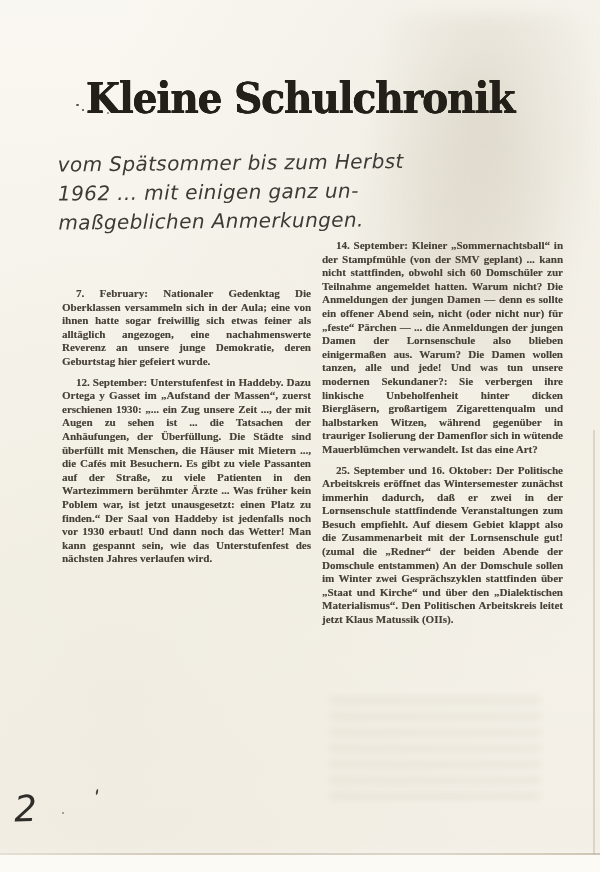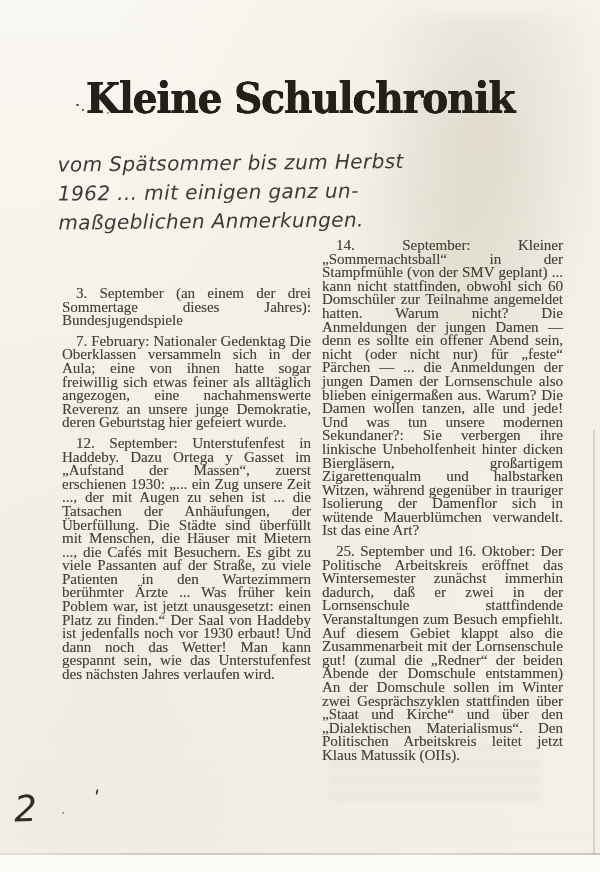--- a/index.html
+++ b/index.html
@@ -40,23 +40,24 @@
   }
   .handwriting{
     position:absolute;top:149px;left:58px;width:310px;
     font-family:"DejaVu Sans", sans-serif;font-style:italic;
     font-size:20px;line-height:29px;color:#3d3b36;
     letter-spacing:0.4px;transform:rotate(-0.6deg);
     white-space:nowrap;
   }
   .col{
     position:absolute;
-    font-size:15px;line-height:13.6px;
+    font-size:11px;line-height:13.6px;
     text-align:justify;color:#474138;
     text-shadow:0.2px 0 0 rgba(71,65,56,0.4);
+    font-weight:bold;
   }
   .col-left{left:62px;top:287px;width:249px;}
   .col-right{left:322px;top:239px;width:241px;}
   .col p{margin:0 0 7px 0;text-indent:14px;}
   .page-number{
     position:absolute;left:14px;top:788px;
     font-family:"DejaVu Sans", sans-serif;font-style:italic;
     font-size:36px;color:#2f2d29;transform:rotate(-2deg);
   }
   .edge-bottom{
@@ -87,21 +88,20 @@
 
 <div class="title">Kleine Schulchronik</div>
 
 <div class="handwriting">
   <div>vom Spätsommer bis zum Herbst</div>
   <div>1962 ... mit einigen ganz un-</div>
   <div>maßgeblichen Anmerkungen.</div>
 </div>
 
 <div class="col col-left">
-  <p>3. September (an einem der drei Sommertage dieses Jahres): Bundesjugendspiele</p>
   <p>7. February: Nationaler Gedenktag Die Oberklassen versammeln sich in der Aula; eine von ihnen hatte sogar freiwillig sich etwas feiner als alltäglich angezogen, eine nachahmenswerte Reverenz an unsere junge Demokratie, deren Geburtstag hier gefeiert wurde.</p>
   <p>12. September: Unterstufenfest in Haddeby. Dazu Ortega y Gasset im „Aufstand der Massen“, zuerst erschienen 1930: „... ein Zug unsere Zeit ..., der mit Augen zu sehen ist ... die Tatsachen der Anhäufungen, der Überfüllung. Die Städte sind überfüllt mit Menschen, die Häuser mit Mietern ..., die Cafés mit Besuchern. Es gibt zu viele Passanten auf der Straße, zu viele Patienten in den Wartezimmern berühmter Ärzte ... Was früher kein Poblem war, ist jetzt unausgesetzt: einen Platz zu finden.“ Der Saal von Haddeby ist jedenfalls noch vor 1930 erbaut! Und dann noch das Wetter! Man kann gespannt sein, wie das Unterstufenfest des nächsten Jahres verlaufen wird.</p>
 </div>
 
 <div class="col col-right">
   <p>14. September: Kleiner „Sommernachtsball“ in der Stampfmühle (von der SMV geplant) ... kann nicht stattfinden, obwohl sich 60 Domschüler zur Teilnahme angemeldet hatten. Warum nicht? Die Anmeldungen der jungen Damen — denn es sollte ein offener Abend sein, nicht (oder nicht nur) für „feste“ Pärchen — ... die Anmeldungen der jungen Damen der Lornsenschule also blieben einigermaßen aus. Warum? Die Damen wollen tanzen, alle und jede! Und was tun unsere modernen Sekundaner?: Sie verbergen ihre linkische Unbeholfenheit hinter dicken Biergläsern, großartigem Zigarettenqualm und halbstarken Witzen, während gegenüber in trauriger Isolierung der Damenflor sich in wütende Mauerblümchen verwandelt. Ist das eine Art?</p>
   <p>25. September und 16. Oktober: Der Politische Arbeitskreis eröffnet das Wintersemester zunächst immerhin dadurch, daß er zwei in der Lornsenschule stattfindende Veranstaltungen zum Besuch empfiehlt. Auf diesem Gebiet klappt also die Zusammenarbeit mit der Lornsenschule gut! (zumal die „Redner“ der beiden Abende der Domschule entstammen) An der Domschule sollen im Winter zwei Gesprächszyklen stattfinden über „Staat und Kirche“ und über den „Dialektischen Materialismus“. Den Politischen Arbeitskreis leitet jetzt Klaus Matussik (OIIs).</p>
 </div>
 
 <div class="page-number">2</div>

